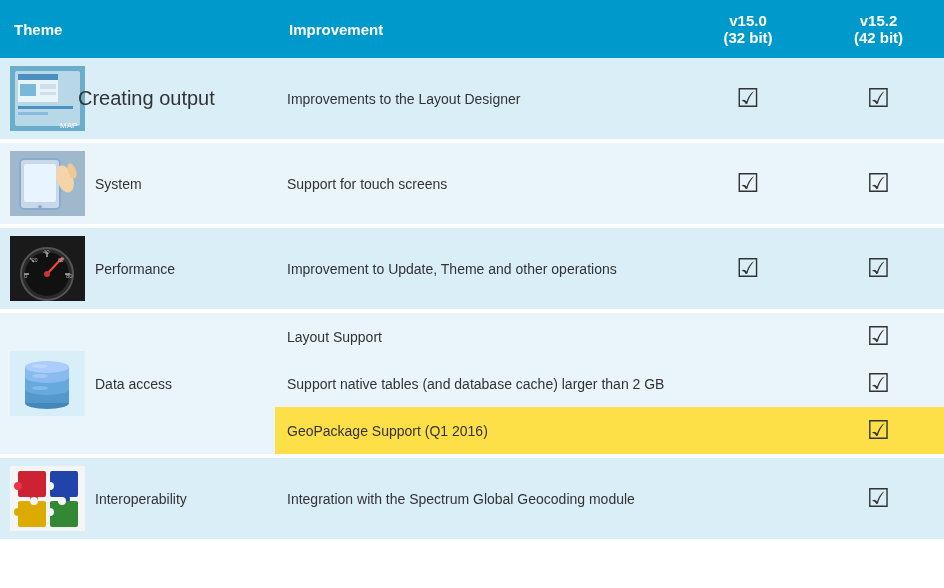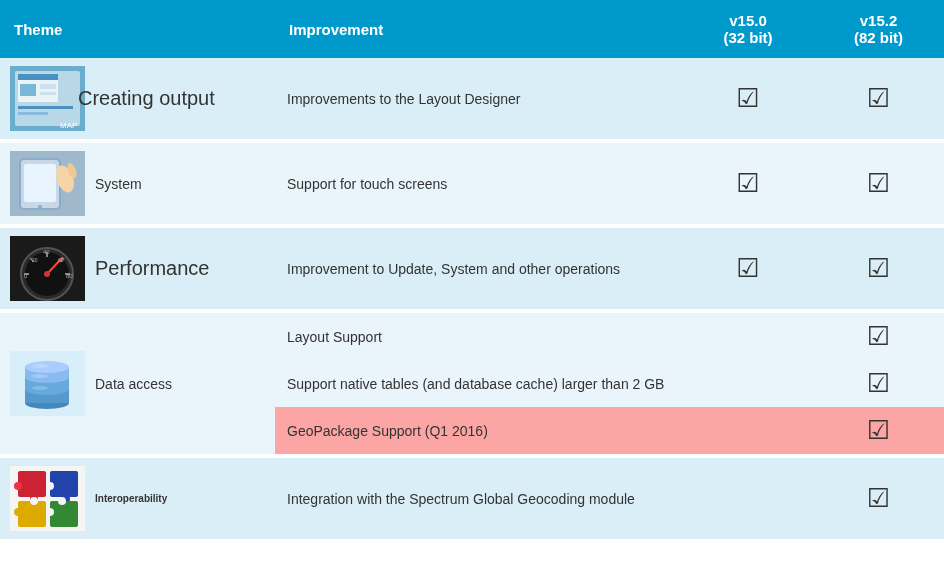--- a/index.html
+++ b/index.html
@@ -50,21 +50,21 @@
     <col class="col-v150">
     <col class="col-v152">
   </colgroup>
   <thead>
     <tr>
       <th>Theme</th>
       <th>Improvement</th>
       <th class="center" style="white-space:pre-line;">v15.0
 (32 bit)</th>
       <th class="center" style="white-space:pre-line;">v15.2
-(82 bit)</th>
+(42 bit)</th>
     </tr>
   </thead>
   <tbody id="table-body">
   <tr style="background-color: rgb(218, 238, 248);">
         <td rowspan="1" style="border-bottom: 2px solid rgb(255, 255, 255); width: 275px;">
           <div style="display: flex; align-items: center; gap: 10px;">
             <div style="width: 58px; height: 65px; flex-shrink: 0;"><svg width="75" height="65" viewBox="0 0 75 65" xmlns="http://www.w3.org/2000/svg">
     <rect width="75" height="65" fill="#6aadcc"></rect>
     <rect x="5" y="5" width="65" height="55" rx="2" fill="#b8d8e8"></rect>
     <rect x="8" y="8" width="40" height="28" fill="#e8f4f8"></rect>
@@ -126,24 +126,24 @@
 
     <line x1="37" y1="38" x2="52" y2="22" stroke="#ff4444" stroke-width="2" stroke-linecap="round"></line>
     <circle cx="37" cy="38" r="3" fill="#cc3333"></circle>
 
     <text x="14" y="42" font-size="6" fill="#aaa" font-family="Arial">0</text>
     <text x="56" y="42" font-size="6" fill="#aaa" font-family="Arial">80</text>
     <text x="33" y="18" font-size="6" fill="#aaa" font-family="Arial">40</text>
     <text x="22" y="26" font-size="5" fill="#aaa" font-family="Arial">20</text>
     <text x="48" y="26" font-size="5" fill="#aaa" font-family="Arial">60</text>
   </svg></div>
-            <span style="font-size: 20px; font-weight: normal;">Performance</span>
-          </div>
-        </td>
-        <td style="width: 408px; border-bottom: 2px solid rgb(255, 255, 255); padding: 10px 12px;">Improvement to Update, System and other operations</td>
+            <span style="font-size: 14px; font-weight: normal;">Performance</span>
+          </div>
+        </td>
+        <td style="width: 408px; border-bottom: 2px solid rgb(255, 255, 255); padding: 10px 12px;">Improvement to Update, Theme and other operations</td>
         <td style="text-align: center; font-size: 26px; border-bottom: 2px solid rgb(255, 255, 255);">☑</td>
         <td style="text-align: center; font-size: 26px; border-bottom: 2px solid rgb(255, 255, 255);">☑</td>
       </tr>
       <tr>
         <td colspan="4" style="height: 3px; background-color: rgb(255, 255, 255); padding: 0px;"></td>
       </tr>
       <tr style="background-color: rgb(234, 245, 251);">
         <td rowspan="3" style="border-bottom: 2px solid rgb(255, 255, 255); width: 275px;">
           <div style="display: flex; align-items: center; gap: 10px;">
             <div style="width: 75px; height: 65px; flex-shrink: 0;"><svg width="75" height="65" viewBox="0 0 75 65" xmlns="http://www.w3.org/2000/svg">
@@ -168,21 +168,21 @@
         </td>
         <td style="width: 408px; border-bottom: none; padding: 10px 12px;">Layout Support</td>
         <td style="text-align: center; font-size: 26px; border-bottom: none;"></td>
         <td style="text-align: center; font-size: 26px; border-bottom: none;">☑</td>
       </tr>
       <tr style="background-color: rgb(234, 245, 251); margin-left: 48px;">
         <td style="width: 408px; border-bottom: none; padding: 10px 12px;">Support native tables (and database cache) larger than 2 GB</td>
         <td style="text-align: center; font-size: 26px; border-bottom: none;"></td>
         <td style="text-align: center; font-size: 26px; border-bottom: none;">☑</td>
       </tr>
-      <tr style="background-color: #fca5a5;">
+      <tr style="background-color: #fde047;">
         <td style="width: 408px; border-bottom: 2px solid rgb(255, 255, 255); padding: 10px 12px;">GeoPackage Support (Q1 2016)</td>
         <td style="text-align: center; font-size: 26px; border-bottom: 2px solid rgb(255, 255, 255);"></td>
         <td style="text-align: center; font-size: 26px; border-bottom: 2px solid rgb(255, 255, 255);">☑</td>
       </tr>
       <tr>
         <td colspan="4" style="height: 3px; background-color: rgb(255, 255, 255); padding: 0px;"></td>
       </tr>
       <tr style="background-color: rgb(218, 238, 248);">
         <td rowspan="1" style="border-bottom: 2px solid rgb(255, 255, 255); width: 275px;">
           <div style="display: flex; align-items: center; gap: 10px;">
@@ -198,21 +198,21 @@
   <rect x="52" y="29" width="8" height="8" rx="4" fill="#2244aa"></rect>
 
   <rect x="8" y="35" width="28" height="26" rx="2" fill="#ddaa00"></rect>
   <rect x="20" y="31" width="8" height="8" rx="4" fill="#f5f5f5"></rect>
   <rect x="4" y="42" width="8" height="8" rx="4" fill="#ddaa00"></rect>
 
   <rect x="40" y="35" width="28" height="26" rx="2" fill="#338833"></rect>
   <rect x="48" y="31" width="8" height="8" rx="4" fill="#f5f5f5"></rect>
   <rect x="36" y="42" width="8" height="8" rx="4" fill="#f5f5f5"></rect>
 </svg></div>
-            <span style="font-size: 10px; font-weight: bold;">Interoperability</span>
+            <span style="font-size: 14px; font-weight: normal;">Interoperability</span>
           </div>
         </td>
         <td style="width: 408px; border-bottom: 2px solid rgb(255, 255, 255); padding: 18px 12px;">Integration with the Spectrum Global Geocoding module</td>
         <td style="text-align: center; font-size: 26px; border-bottom: 2px solid rgb(255, 255, 255);"></td>
         <td style="text-align: center; font-size: 26px; border-bottom: 2px solid rgb(255, 255, 255);">☑</td>
       </tr>
       <tr>
         <td colspan="4" style="height: 3px; background-color: rgb(255, 255, 255); padding: 0px;"></td>
       </tr>
     </tbody>

